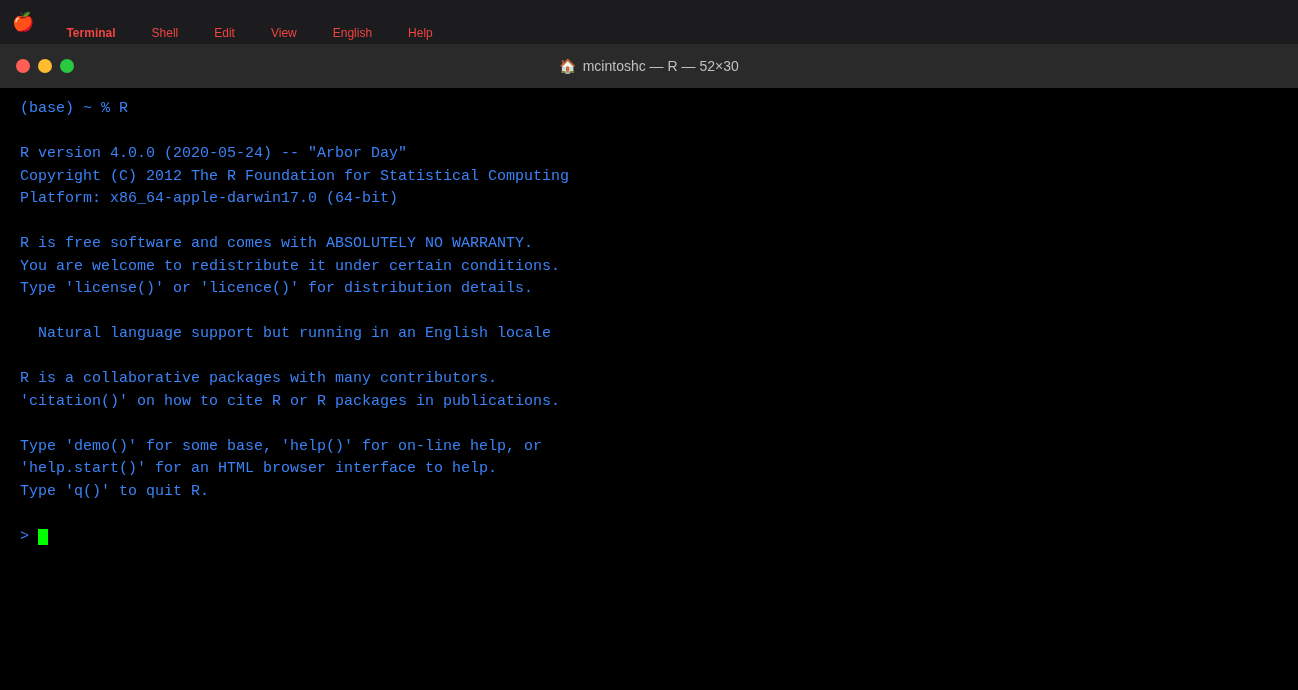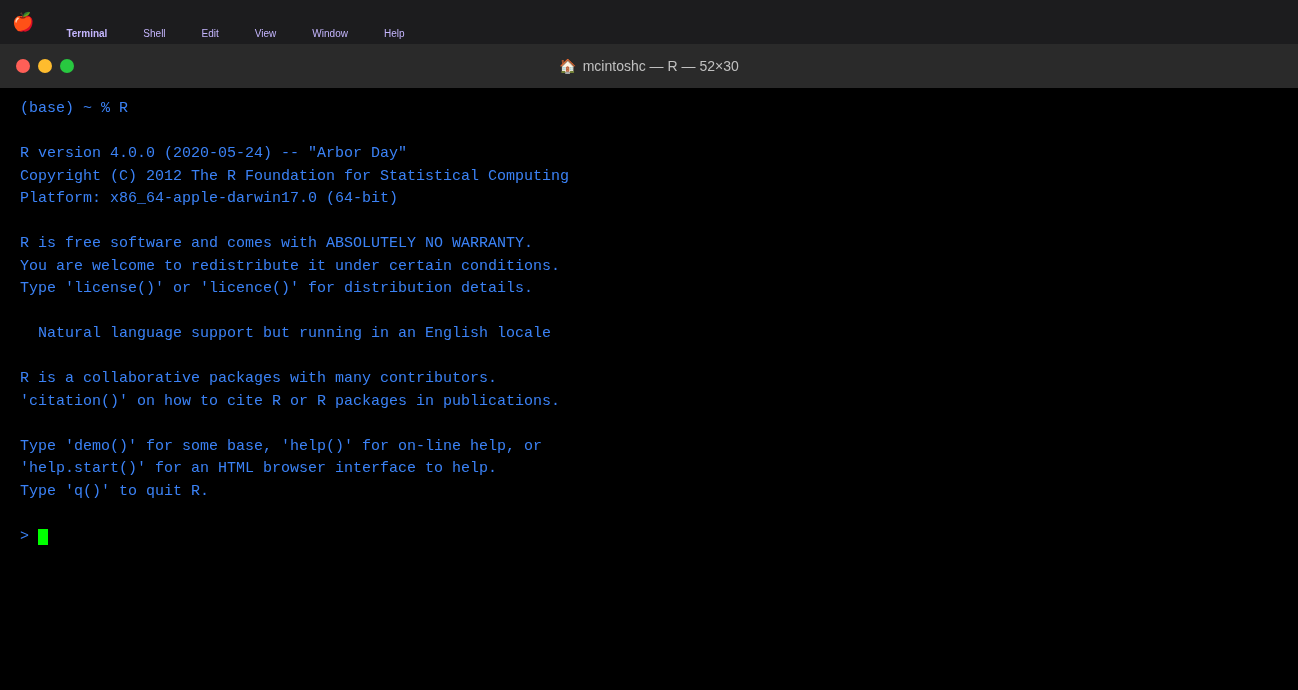--- a/index.html
+++ b/index.html
@@ -21,22 +21,22 @@
       width: 100%;
       height: 44px;
       background: #1c1c1e;
       display: flex;
       align-items: center;
       padding: 0 12px;
       gap: 20px;
     }
 
     .menu-bar-item {
-      color: #c4b5fd;
-      font-size: 10px;
+      color: #ef4444;
+      font-size: 12px;
       font-weight: 400;
       cursor: pointer;
       padding: 4px 8px;
       border-radius: 4px;
       margin-top: 22px;
     }
 
     .menu-bar-item.bold {
       font-weight: 700;
     }
@@ -141,21 +141,21 @@
   </style>
 </head>
 <body>
 
 <div class="menu-bar">
   <span class="apple-logo">🍎</span>
   <span class="menu-bar-item bold">Terminal</span>
   <span class="menu-bar-item">Shell</span>
   <span class="menu-bar-item">Edit</span>
   <span class="menu-bar-item">View</span>
-  <span class="menu-bar-item">Window</span>
+  <span class="menu-bar-item">English</span>
   <span class="menu-bar-item">Help</span>
 </div>
 
 <div class="title-bar">
   <div class="window-controls">
     <div class="control-btn control-close"></div>
     <div class="control-btn control-minimize"></div>
     <div class="control-btn control-maximize"></div>
   </div>
   <div class="title-text">

